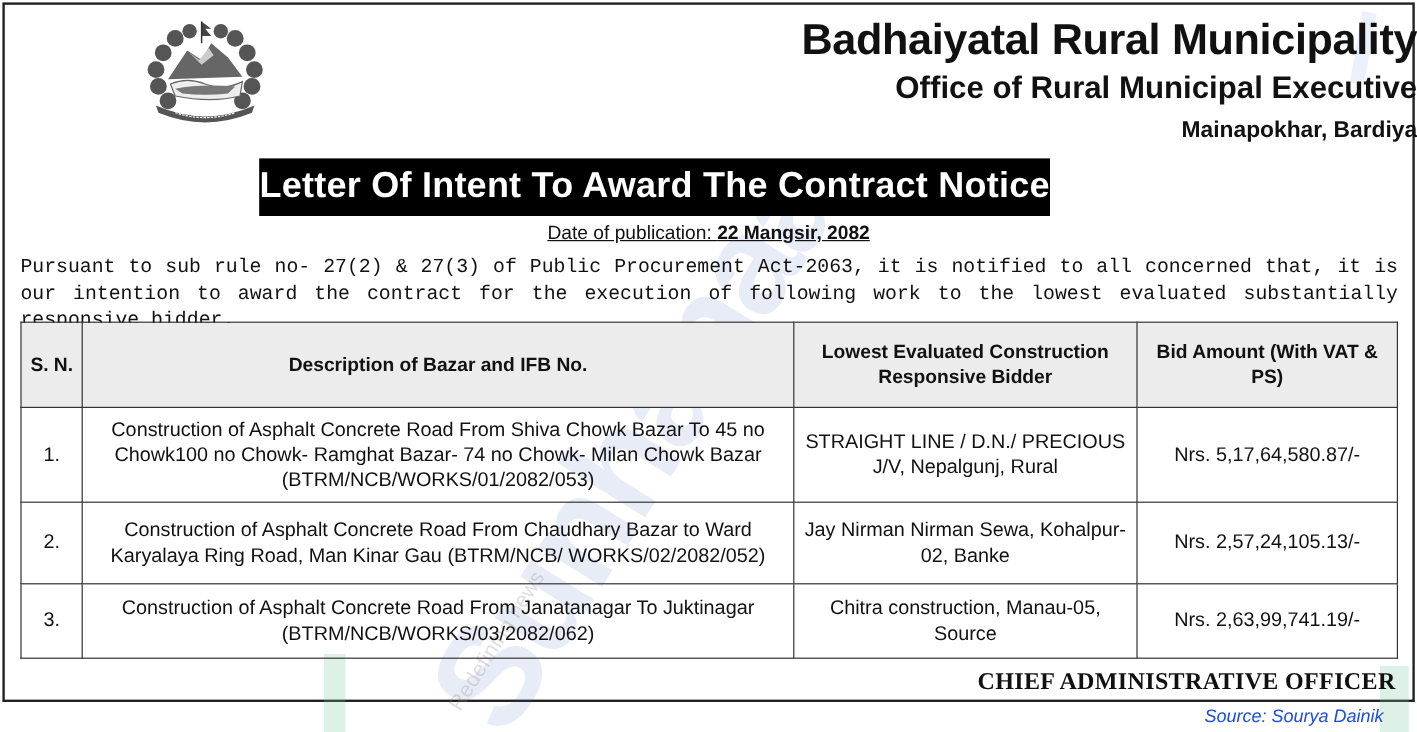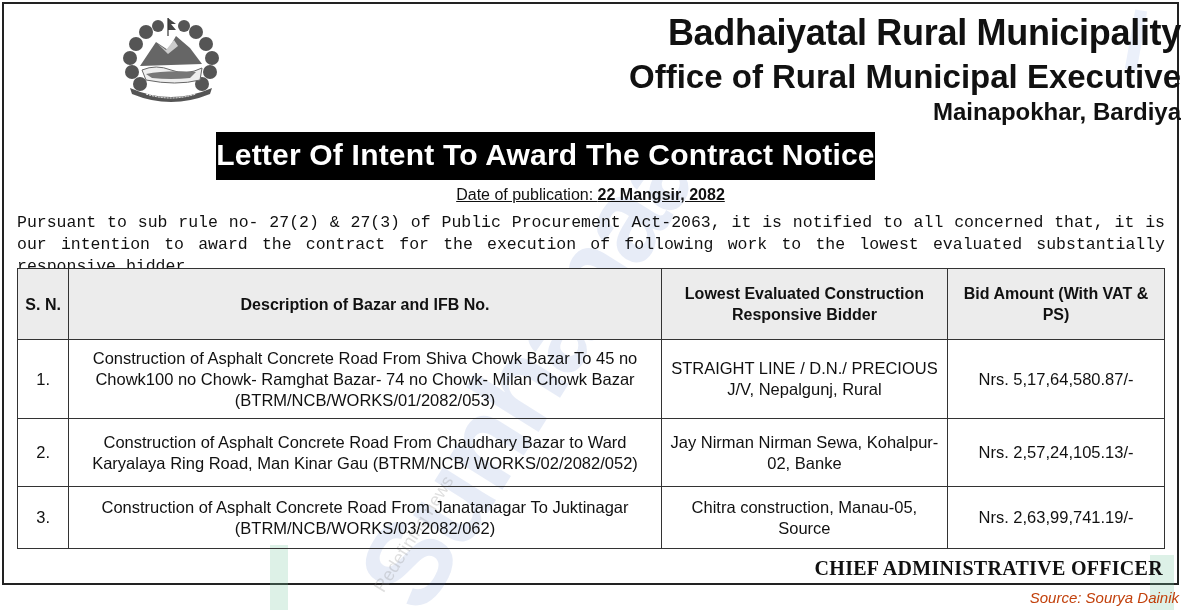--- a/index.html
+++ b/index.html
@@ -6,38 +6,38 @@
     body { width: 1181px; height: 610px; position: relative; overflow: hidden; font-family: "Liberation Sans", sans-serif; color: #111; }
     .frame { position: absolute; left: 2px; top: 2px; width: 1173px; height: 579px; border: 2px solid #222; background: #fff; }
     .watermark { position: absolute; pointer-events: none; }
     .wm-logo { left: 300px; top: 260px; font-family: "Liberation Sans", sans-serif; font-weight: bold; font-size: 118px; color: rgba(70,110,190,0.13); transform: rotate(-58deg); transform-origin: left top; letter-spacing: -4px; white-space: nowrap; top: 560px; left: 330px; }
     .wm-tag { font-size: 18px; color: rgba(140,140,140,0.28); transform: rotate(-58deg); transform-origin: left top; white-space: nowrap; left: 370px; top: 585px; }
     .wm-green { position: absolute; width: 18px; height: 70px; background: rgba(120,200,160,0.25); }
     .wm-blue { position: absolute; width: 30px; height: 28px; background: rgba(120,150,220,0.18); transform: rotate(45deg); }
     .emblem { position: absolute; left: 116px; top: 14px; width: 110px; height: 92px; }
     .title { position: absolute; left: 0; width: 1181px; text-align: right; font-weight: bold; }
     .t1 { top: 12px; font-size: 36px; letter-spacing: -0.3px; }
-    .t2 { top: 58px; font-size: 33px; }
-    .t3 { top: 98px; font-size: 24px; }
+    .t2 { top: 58px; font-size: 26px; }
+    .t3 { top: 98px; font-size: 19px; }
     .banner { position: absolute; left: 216px; top: 132px; width: 659px; height: 48px; background: #000; color: #fff; font-weight: bold; font-size: 30px; text-align: center; line-height: 46px; letter-spacing: 0.2px; }
     .pubdate { position: absolute; left: 0; width: 1181px; top: 186px; text-align: center; font-size: 16px; text-decoration: underline; }
     .pubdate b { font-weight: bold; }
     .intro { position: absolute; left: 17px; top: 212px; width: 1148px; font-size: 16.5px; line-height: 22px; text-align: justify; font-family: Liberation Mono, monospace; }
     table.award { position: absolute; left: 17px; top: 268px; width: 1148px; border-collapse: collapse; font-size: 16.5px; }
     table.award th, table.award td { border: 1.5px solid #333; text-align: center; vertical-align: middle; padding: 0 6px; line-height: 21px; }
     table.award th { background: #ececec; font-weight: bold; font-size: 16px; height: 70px; }
     .c-sn { width: 38px; }
     .c-desc { width: 577px; }
     .c-bid { width: 272px; }
     .c-amt { width: 203px; }
     .r1 td { height: 78px; }
     .r2 td { height: 67px; }
     .r3 td { height: 61px; }
     .signature { position: absolute; right: 18px; top: 557px; font-family: "Liberation Serif", serif; font-weight: bold; font-size: 20px; letter-spacing: 0.3px; }
-    .source { position: absolute; right: 2px; top: 589px; font-style: italic; font-size: 15px; color: #c2410c; }
+    .source { position: absolute; right: 28px; top: 589px; font-style: italic; font-size: 15px; color: #1d4ed8; }
   </style>
 </head>
 <body>
 
 <div class="frame"></div>
 
 <div class="watermark wm-logo">Sunhanaa</div>
 <div class="watermark wm-tag">Redefining news</div>
 <div class="wm-green" style="left:270px; top:545px; height:65px;"></div>
 <div class="wm-green" style="left:1150px; top:555px; height:55px; width:24px;"></div>

